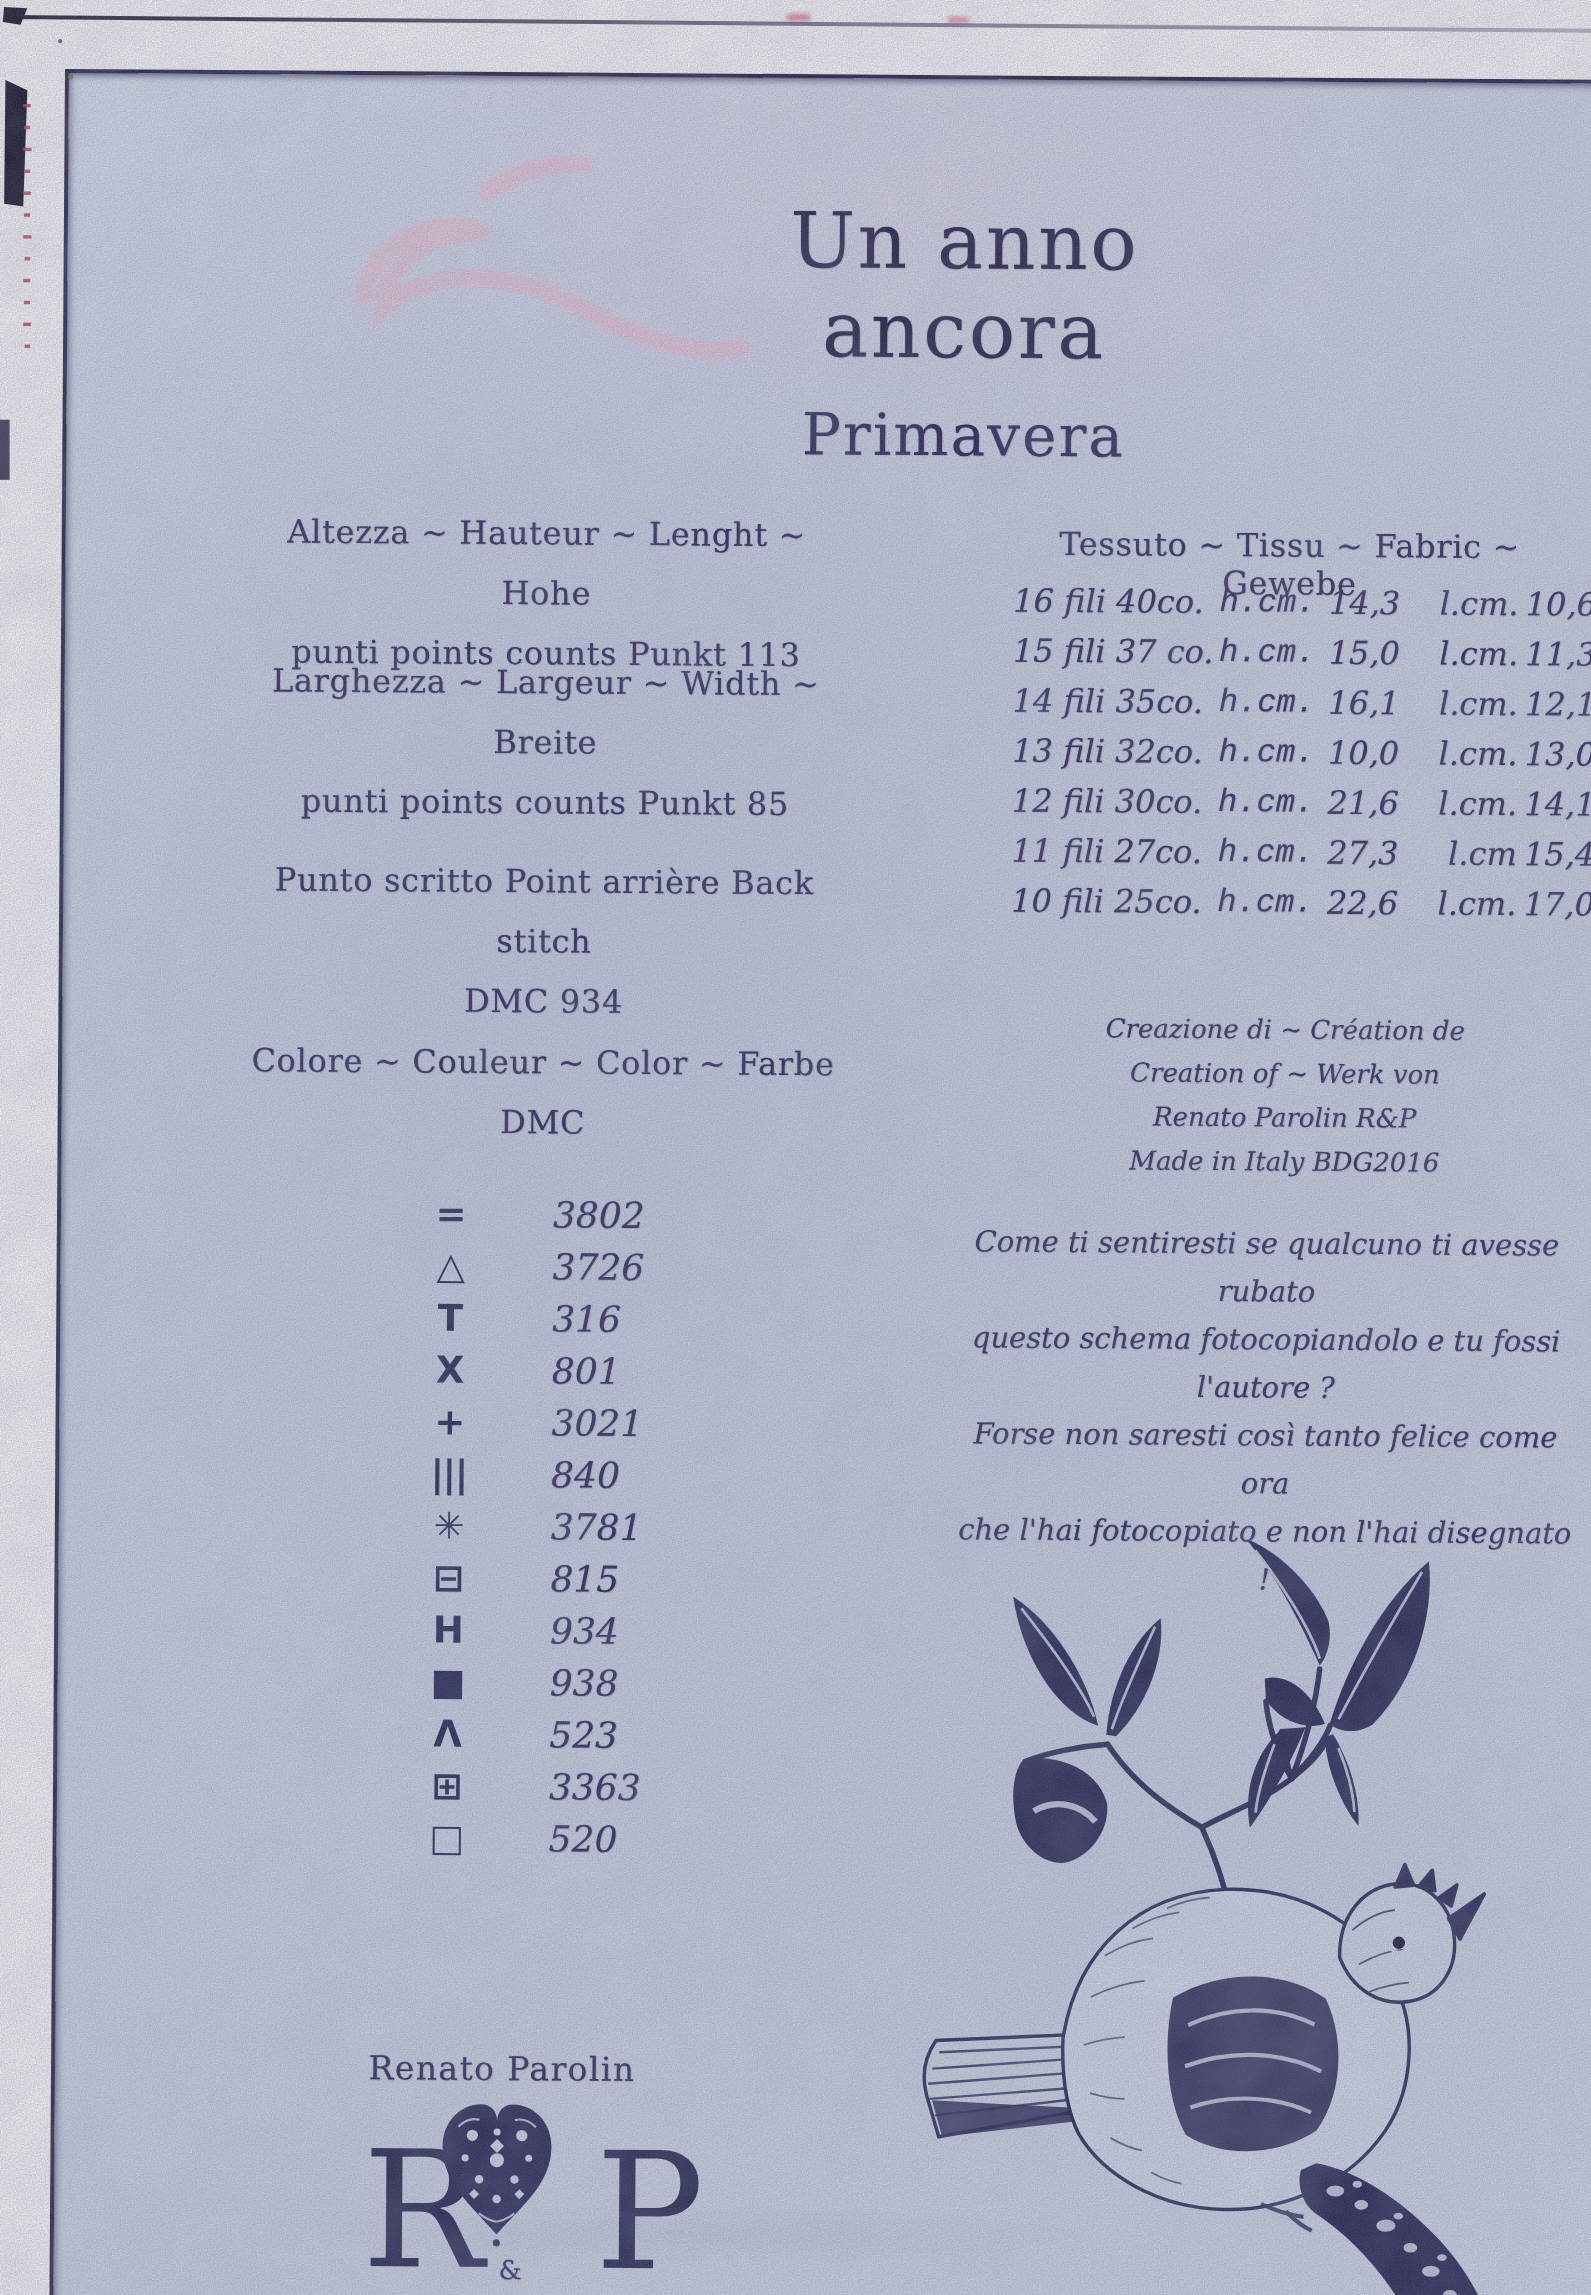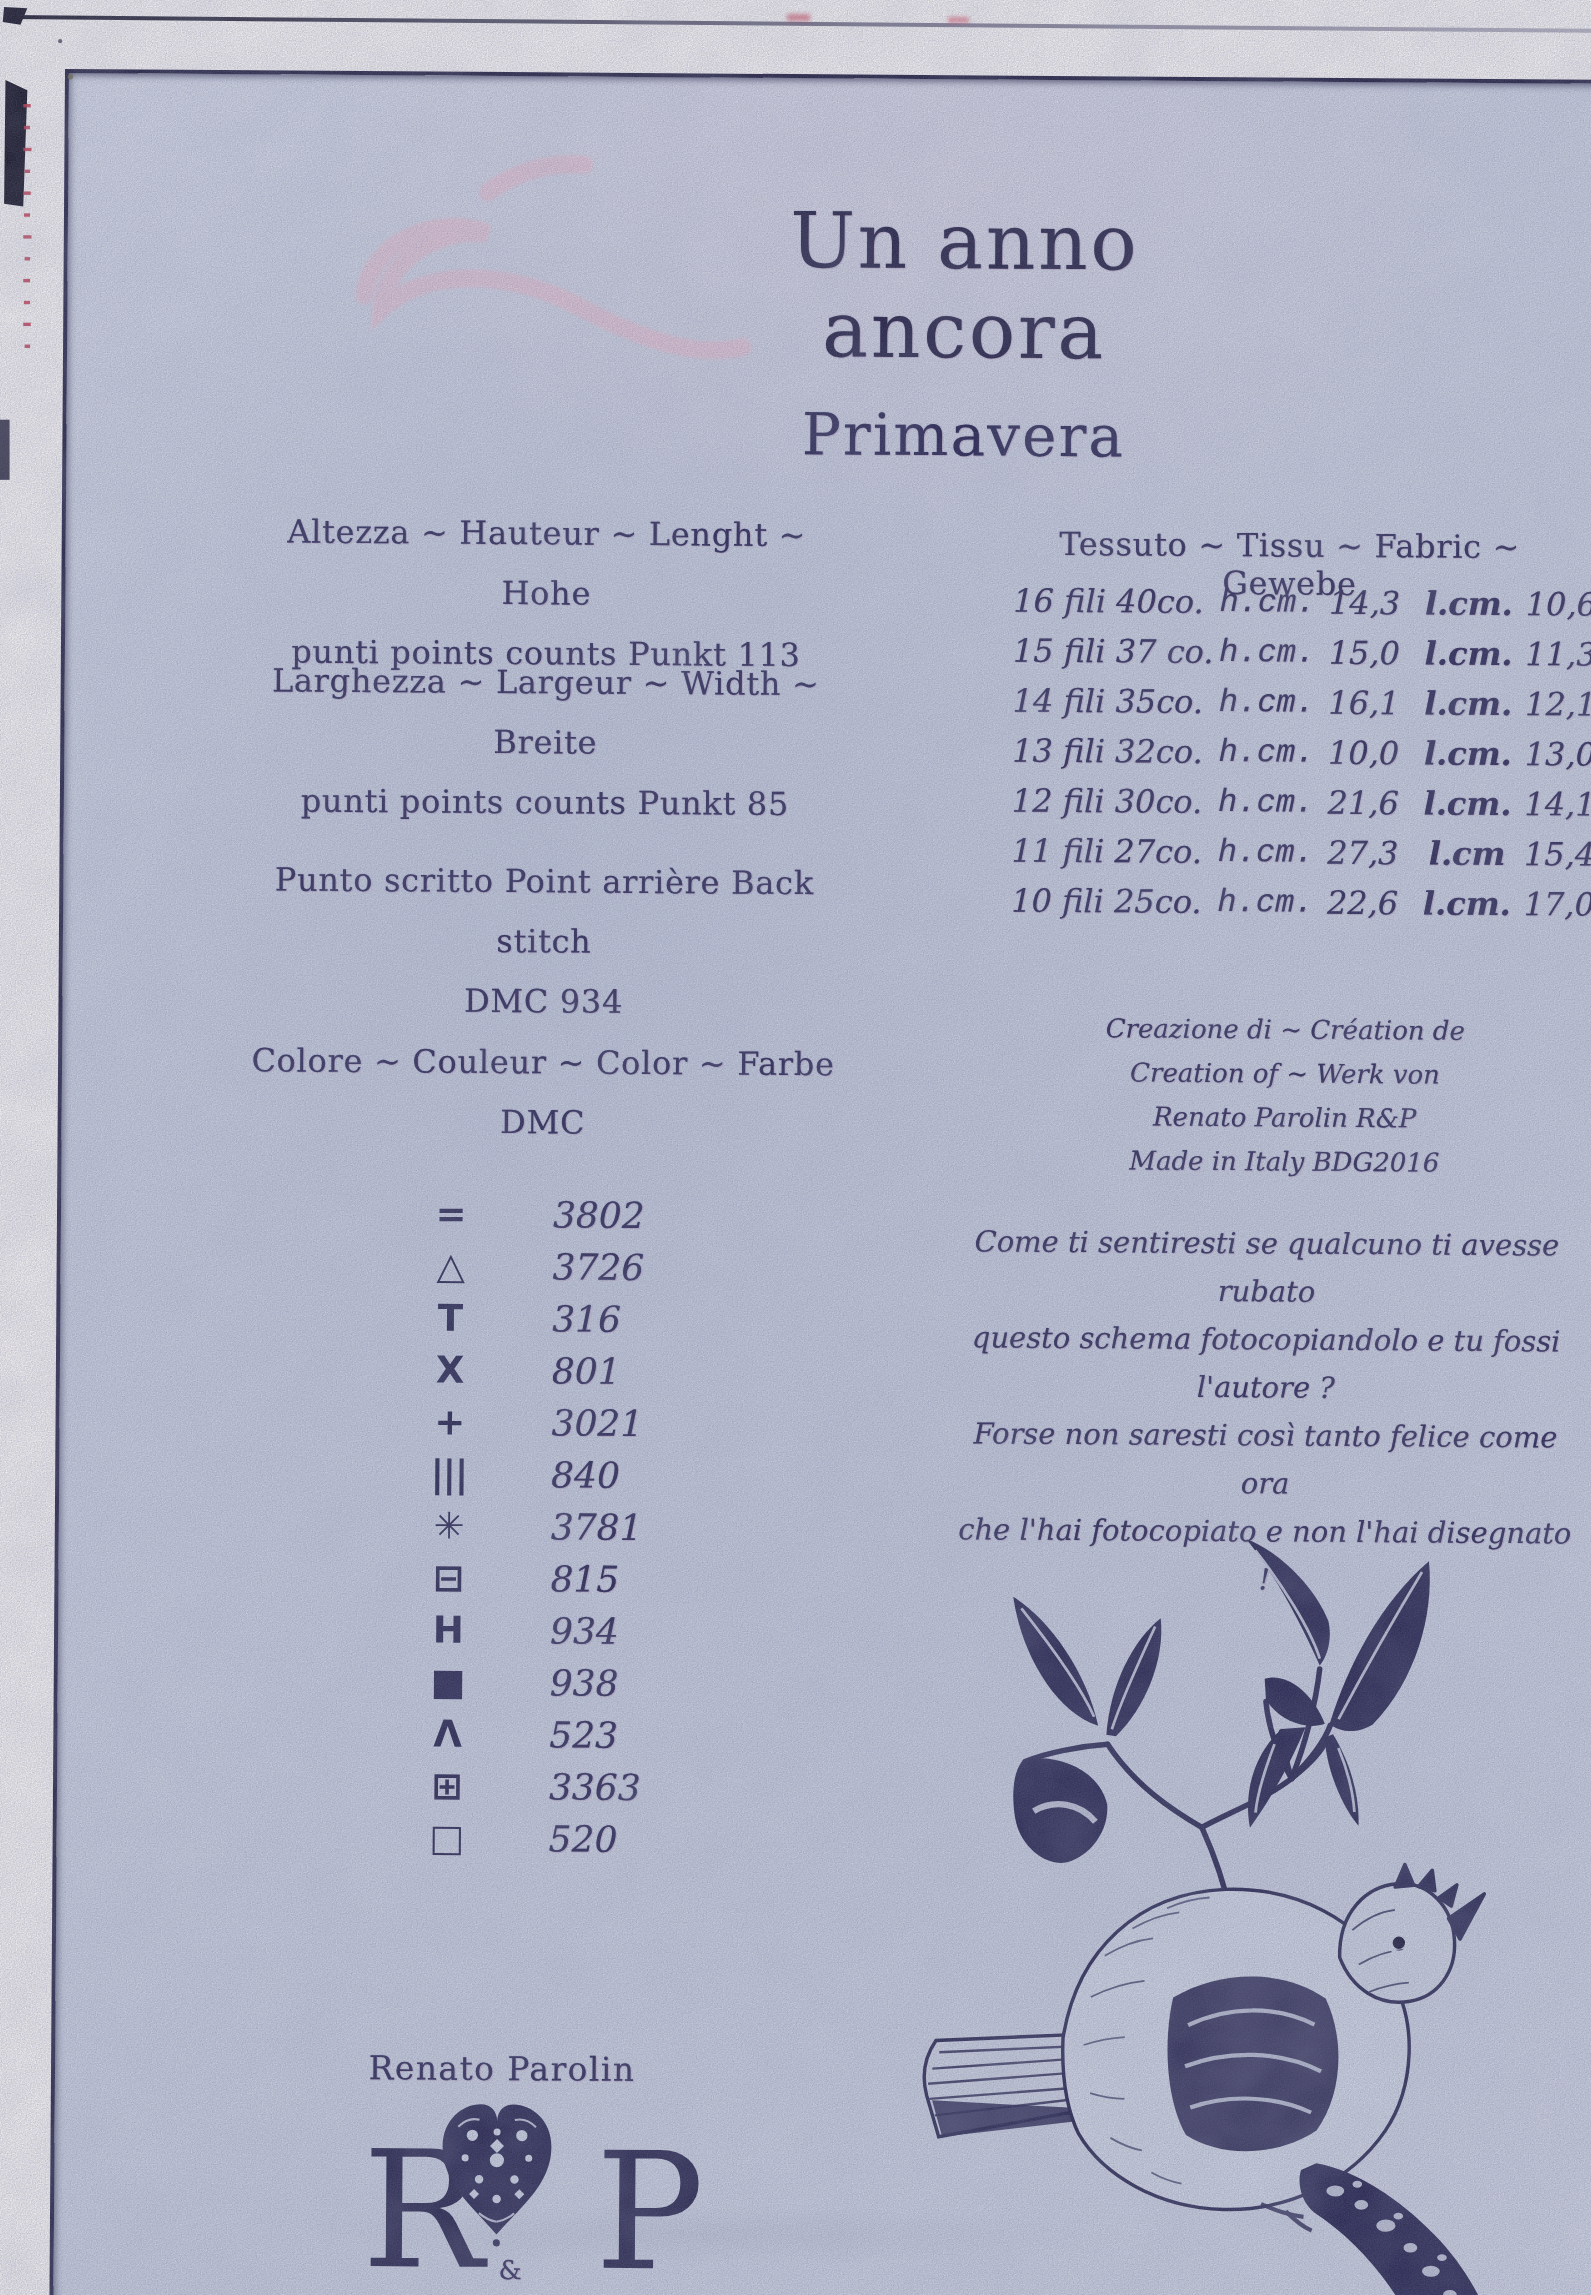--- a/index.html
+++ b/index.html
@@ -17,21 +17,21 @@
   .ink{color:#282650;text-shadow:0 0 1.1px rgba(48,40,98,.55),1.1px 1px 0.7px rgba(148,62,110,.16);}
   .c{text-align:center;}
   .t1{font-size:77px;letter-spacing:2.7px;color:#201e3e;}
   .t2{font-size:58px;letter-spacing:2.1px;color:#23214a;}
   .bl{font-size:32px;letter-spacing:0.7px;line-height:60px;}
   .tabhead{font-size:32px;letter-spacing:0.7px;}
   .trow{display:flex;height:50px;align-items:center;font-style:italic;font-size:32px;}
   .tc1{width:214px;text-align:left;}
   .tc2{width:96px;text-align:center;font-family:Liberation Mono, monospace;}
   .tc3{width:88px;text-align:right;}
-  .tc4{width:103px;text-align:center;margin-left:19px;font-weight:bold;}
+  .tc4{width:103px;text-align:right;margin-left:19px;}
   .tc5{width:89px;text-align:center;}
   .cred{font-size:26px;font-style:italic;line-height:44px;}
   .copy{font-size:29px;font-style:italic;line-height:48px;}
   .lrow{display:flex;height:52px;align-items:center;}
   .lsym{width:89px;text-align:center;font-family:"DejaVu Sans",sans-serif;
         font-weight:bold;font-size:37px;color:#23224a;letter-spacing:-1.4px;}
   .lcode{margin-left:58px;width:151px;text-align:left;font-style:italic;font-size:36px;}
   .sig{font-size:33px;letter-spacing:1.4px;}
   .mono{font-size:162px;color:#242348;line-height:1;}
   .amp{font-size:26px;}

